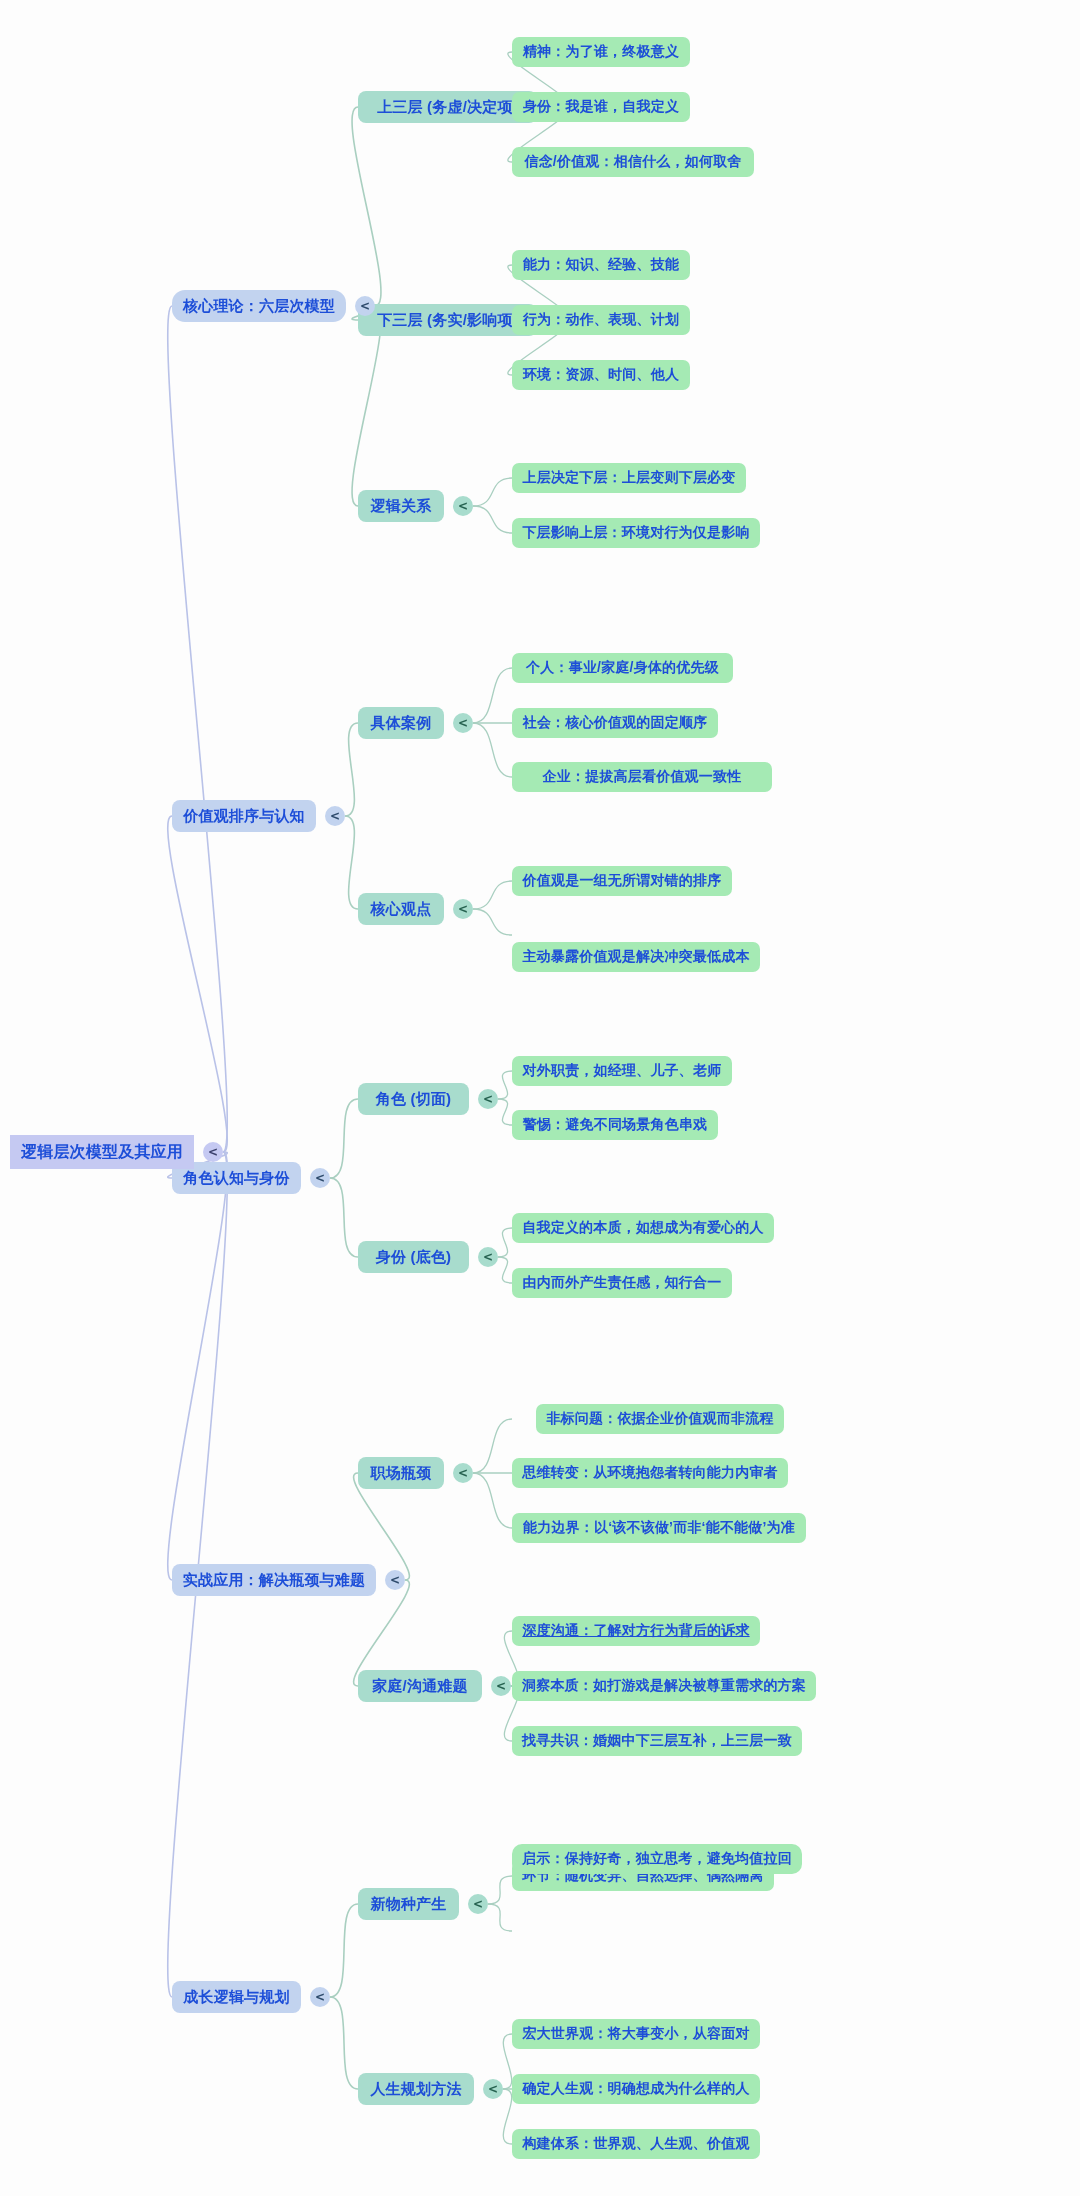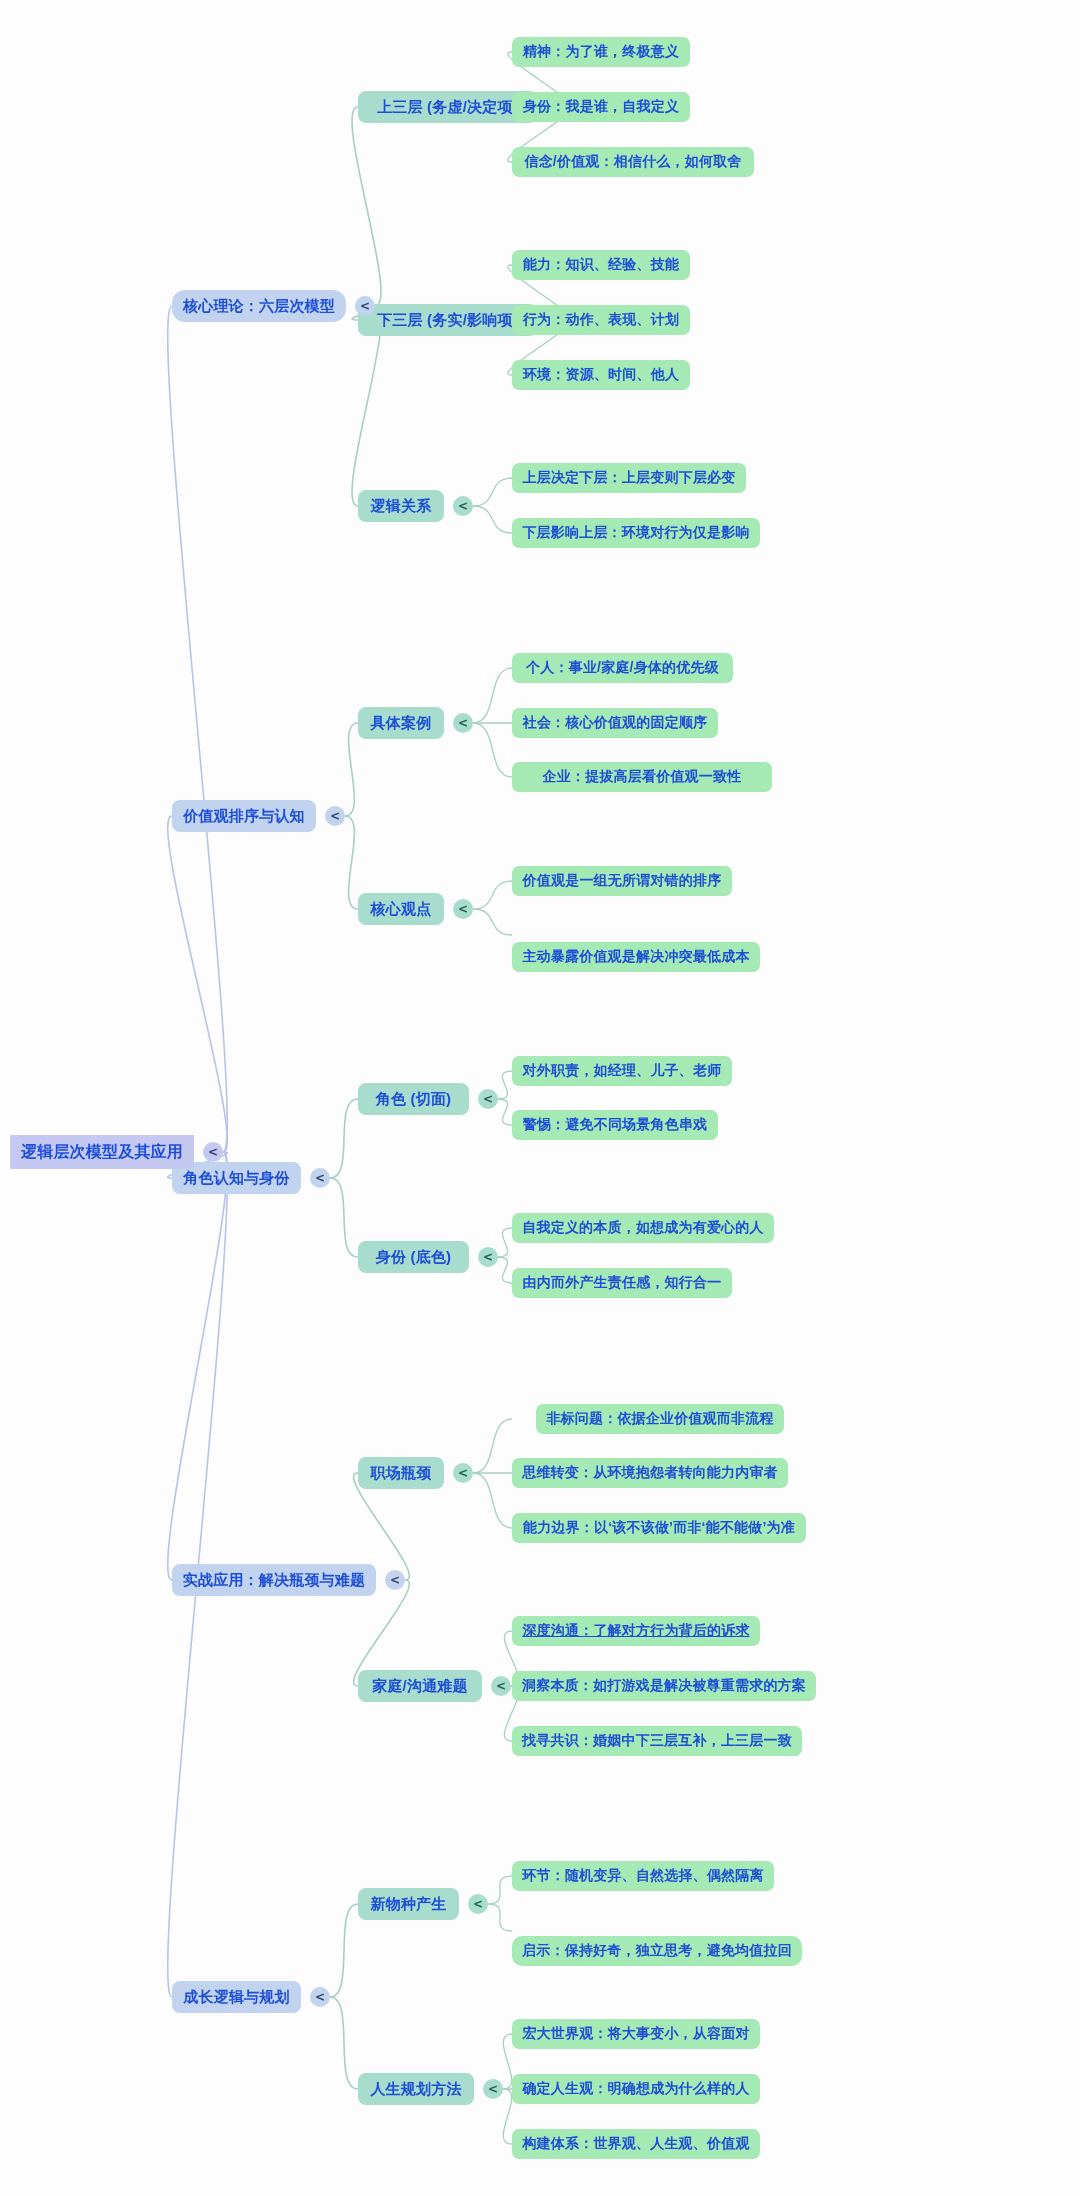--- a/index.html
+++ b/index.html
@@ -237,21 +237,21 @@
         <span>实战应用：解决瓶颈与难题</span>
       </div>
       <div class="collapser c-l1" style="left: 385px; top: 1570px;">&lt;</div>
       <div class="node l2" style="left: 358px; top: 1888px; width: 101px; height: 32px;">
         <span>新物种产生</span>
       </div>
       <div class="collapser c-l2" style="left: 468px; top: 1894px;">&lt;</div>
       <div class="node l3" style="left: 512px; top: 1861px; width: 262px; height: 30px;">
         <span>环节：随机变异、自然选择、偶然隔离</span>
       </div>
-      <div class="node l3" style="left: 512px; top: 1936px; width: 290px; height: 30px; border-radius: 10px;">
+      <div class="node l3" style="left: 512px; top: 1844px; width: 290px; height: 30px; border-radius: 10px;">
         <span>启示：保持好奇，独立思考，避免均值拉回</span>
       </div>
       <div class="node l2" style="left: 358px; top: 2073px; width: 116px; height: 32px;">
         <span>人生规划方法</span>
       </div>
       <div class="collapser c-l2" style="left: 483px; top: 2079px;">&lt;</div>
       <div class="node l3" style="left: 512px; top: 2019px; width: 248px; height: 30px;">
         <span>宏大世界观：将大事变小，从容面对</span>
       </div>
       <div class="node l3" style="left: 512px; top: 2074px; width: 248px; height: 30px;">

